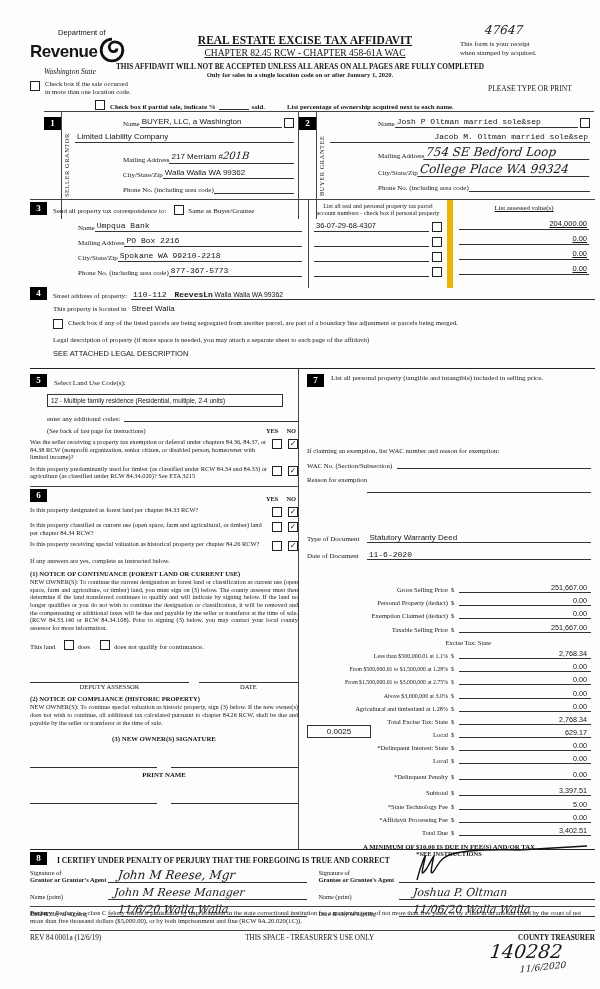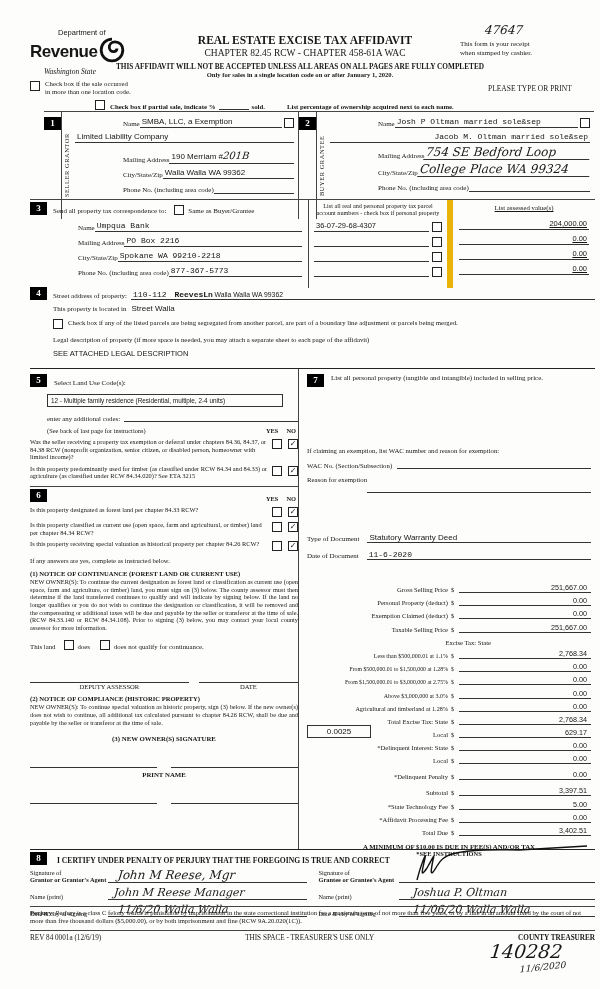--- a/index.html
+++ b/index.html
@@ -50,30 +50,30 @@
       <div class="sans b" style="font-size:17px;letter-spacing:-.5px;">Revenue</div>
       <span style="margin-left:2px;">
         <svg width="26" height="26" viewBox="0 0 24 24">
             <path d="M12 2a10 10 0 1 0 10 10c0-4.5-3.2-7.5-7.2-7.5-3.2 0-5.3 2.2-5.3 5 0 2.3 1.8 4 4 4 1.8 0 3-1.2 3-2.8" fill="none" stroke="#111" stroke-width="2.6"></path>
           </svg>
       </span>
     </div>
     <div style="font-size:7.5px;font-style:italic;padding-left:14px;">Washington State</div>
   </div>
 
-  <div class="abs ctr" style="top:34px;left:165px;width:280px;">
+  <div class="abs ctr" style="top:34px;left:165px;width:280px;text-decoration:underline;">
     <div class="b" style="font-size:11.5px;">REAL ESTATE EXCISE TAX AFFIDAVIT</div>
     <div style="font-size:9.5px;margin-top:2px;">CHAPTER 82.45 RCW - CHAPTER 458-61A WAC</div>
   </div>
 
   <div class="abs" style="top:20px;left:460px;width:120px;">
     <div class="hand" style="font-size:12px;margin-left:25px;">47647</div>
     <div style="font-size:7px;line-height:8.5px;margin-top:2px;">
       <div>This form is your receipt</div>
-      <div>when stamped by cashier.</div>
+      <div>when stamped by acquired.</div>
     </div>
   </div>
 
   <div class="abs ctr b" style="top:62px;left:0;width:600px;font-size:7.3px;">THIS AFFIDAVIT WILL NOT BE ACCEPTED UNLESS ALL AREAS ON ALL PAGES ARE FULLY COMPLETED</div>
   <div class="abs ctr b" style="top:71px;left:0;width:600px;font-size:6.6px;">Only for sales in a single location code on or after January 1, 2020.</div>
 
   <div class="abs" style="top:80px;left:30px;width:180px;font-size:6.8px;line-height:8px;display:flex;">
     <span class="cb" style="margin-right:5px;margin-top:1px;"></span>
     <span>
       <span>Check box if the sale occurred</span><br>
@@ -94,29 +94,29 @@
   <div class="abs" style="top:111px;left:44px;width:550px;height:107px;border-top:1px solid #444;display:flex;">
 
     <div class="party" style="width:254px;border-right:1px solid #444;">
       <div style="width:17px;">
         <div class="numbox">1</div>
       </div>
       <div class="vlabel">SELLER GRANTOR</div>
       <div class="fields">
         <div class="frow">
             <span class="lbl">Name</span>
-          <span class="val sans" style="font-size:8px;">SMBA, LLC, a Exemption</span>
+          <span class="val sans" style="font-size:8px;">BUYER, LLC, a Washington</span>
           <span class="cb" style="margin-left:2px;"></span>
           </div>
         <div class="frow">
             <span class="val sans" style="font-size:8px;">Limited Liability Company</span>
           </div>
         <div class="frow">
             <span class="lbl">Mailing Address</span>
-          <span class="val"><span class="sans" style="font-size:8px;">190 Merriam #</span><span class="hand" style="font-size:10px;">201B</span></span>
+          <span class="val"><span class="sans" style="font-size:8px;">217 Merriam #</span><span class="hand" style="font-size:10px;">201B</span></span>
           </div>
         <div class="frow">
             <span class="lbl">City/State/Zip</span>
           <span class="val sans" style="font-size:8px;">Walla Walla WA 99362</span>
           </div>
         <div class="frow">
             <span class="lbl">Phone No. (including area code)</span>
           <span class="val"></span>
           </div>
       </div>

